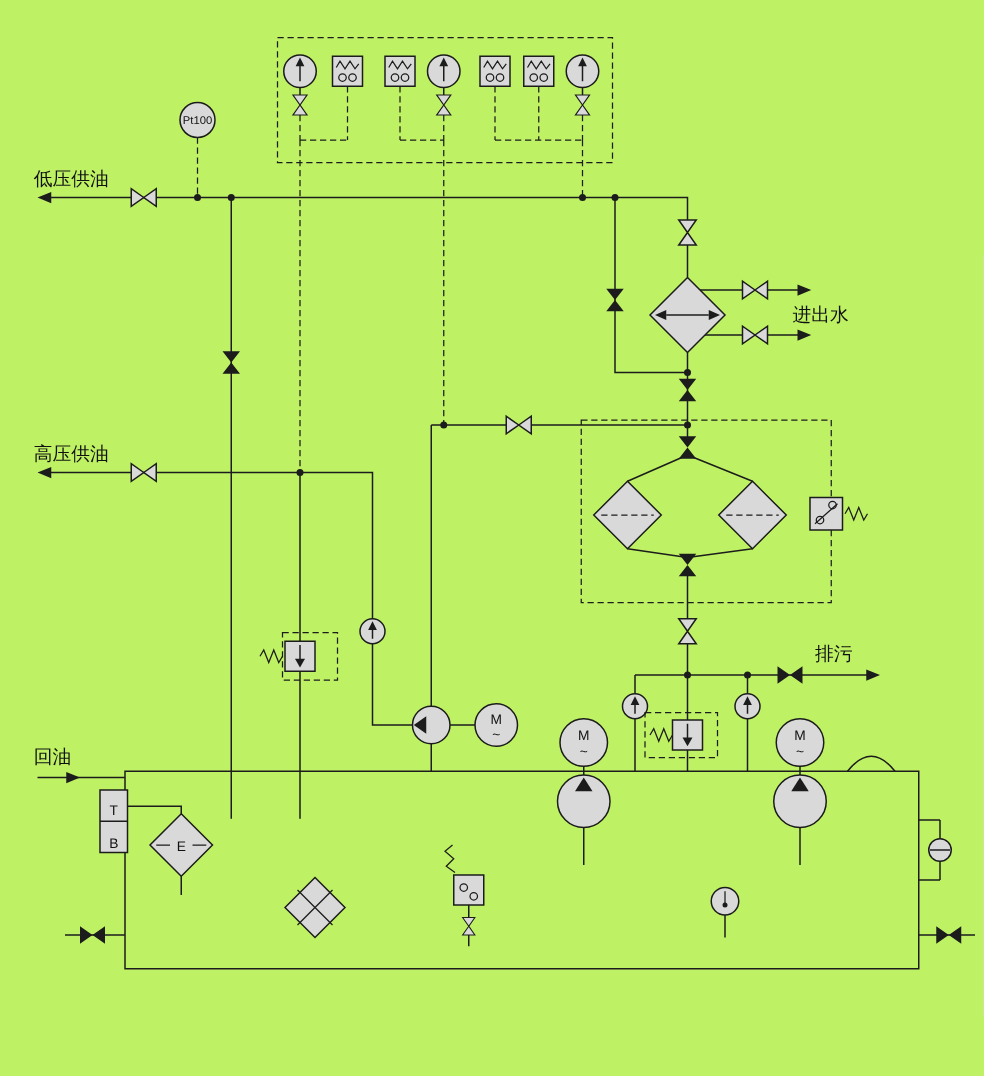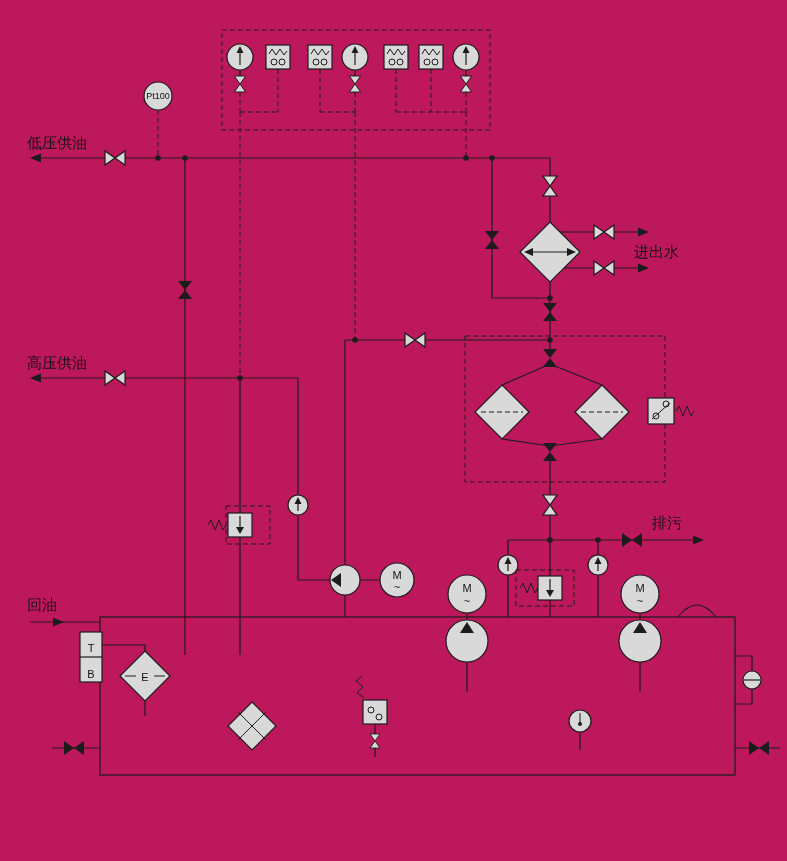--- a/index.html
+++ b/index.html
@@ -1,16 +1,16 @@
 <!DOCTYPE html>
 <html><head>
 <meta charset="utf-8">
 <style>
   html,body{margin:0;padding:0;background:#d9d9d9;}
-  .wrap{width:787px;height:861px;position:relative;background:#be185d;overflow:hidden;text-align:right;}
+  .wrap{width:787px;height:861px;position:relative;background:#bef264;overflow:hidden;text-align:right;}
   svg{display:block}
   symbol{overflow:visible}
   .ln{stroke:#1c1c1c;stroke-width:1.2;fill:none}
   .lnthin{stroke:#1c1c1c;stroke-width:1;fill:none}
   .dash{stroke:#1c1c1c;stroke-width:1;fill:none;stroke-dasharray:5 3}
   .fl{fill:#1c1c1c;stroke:none}
   .mask{fill:#d9d9d9;stroke:#1c1c1c;stroke-width:1.2}
   .lbl{font-family:"Liberation Sans",sans-serif;font-size:15px;fill:#111}
   .sm{font-family:"Liberation Sans",sans-serif;font-size:9px;fill:#111}
   .md{font-family:"Liberation Sans",sans-serif;font-size:11px;fill:#111}

